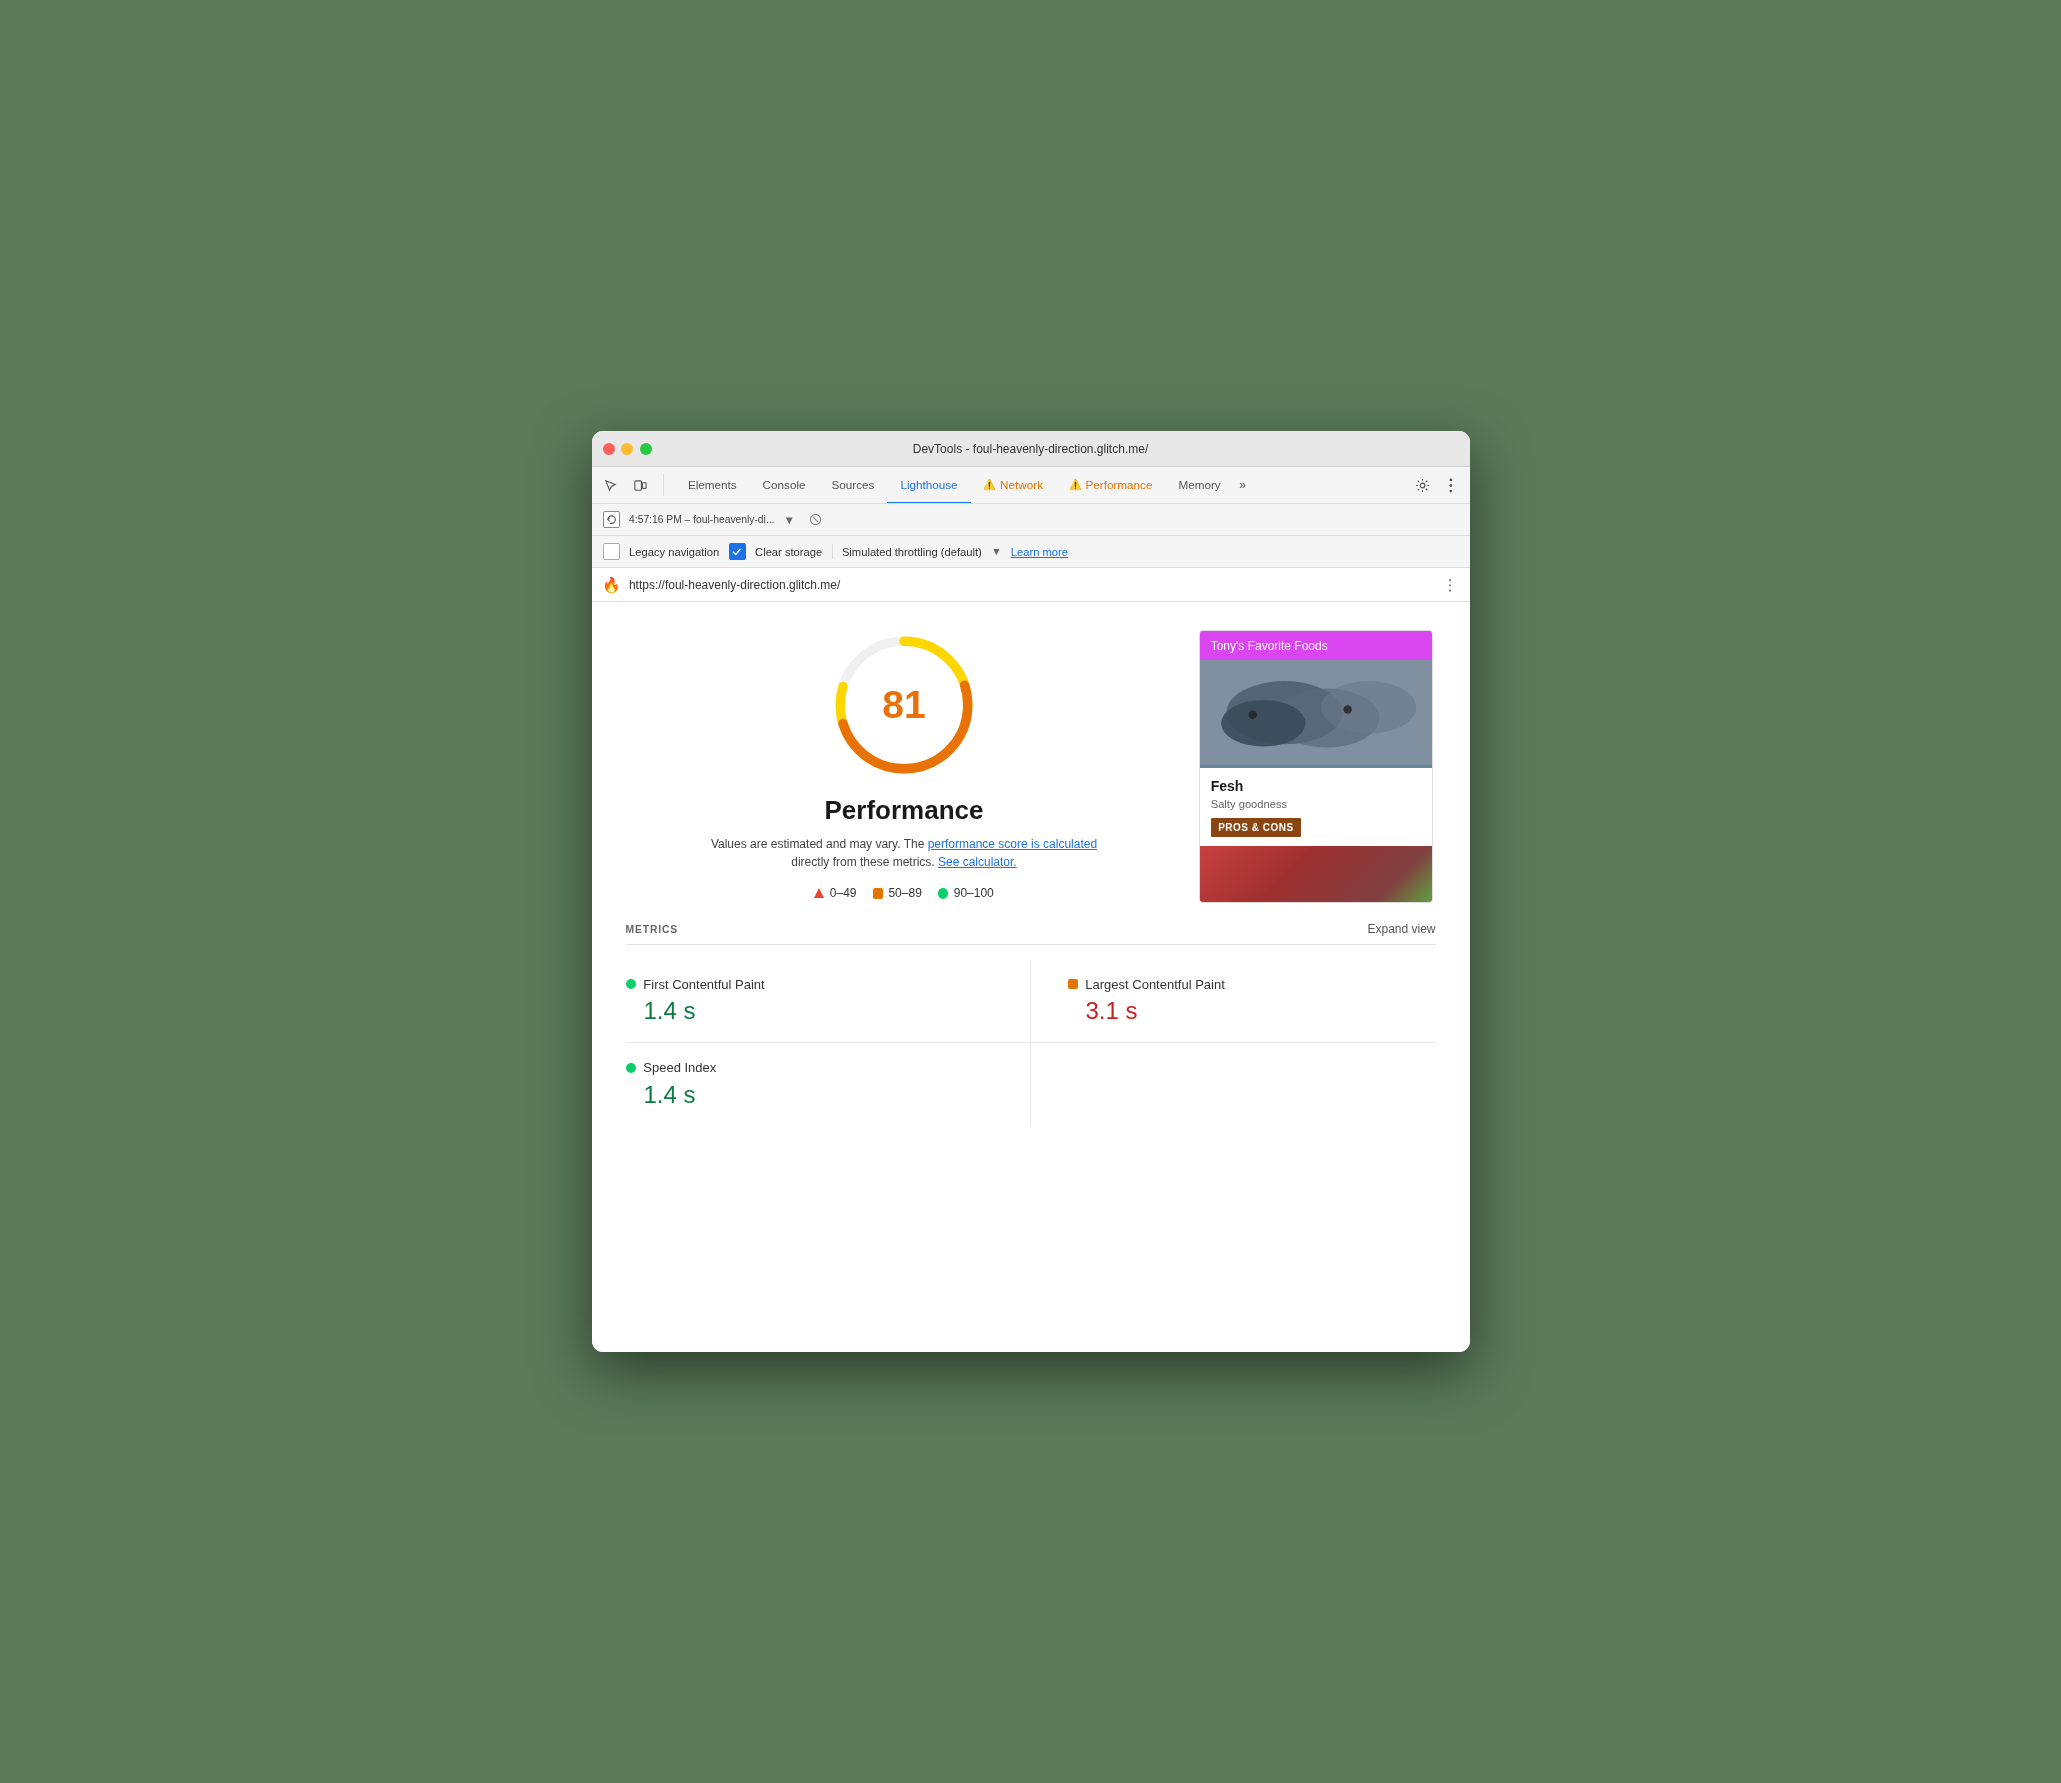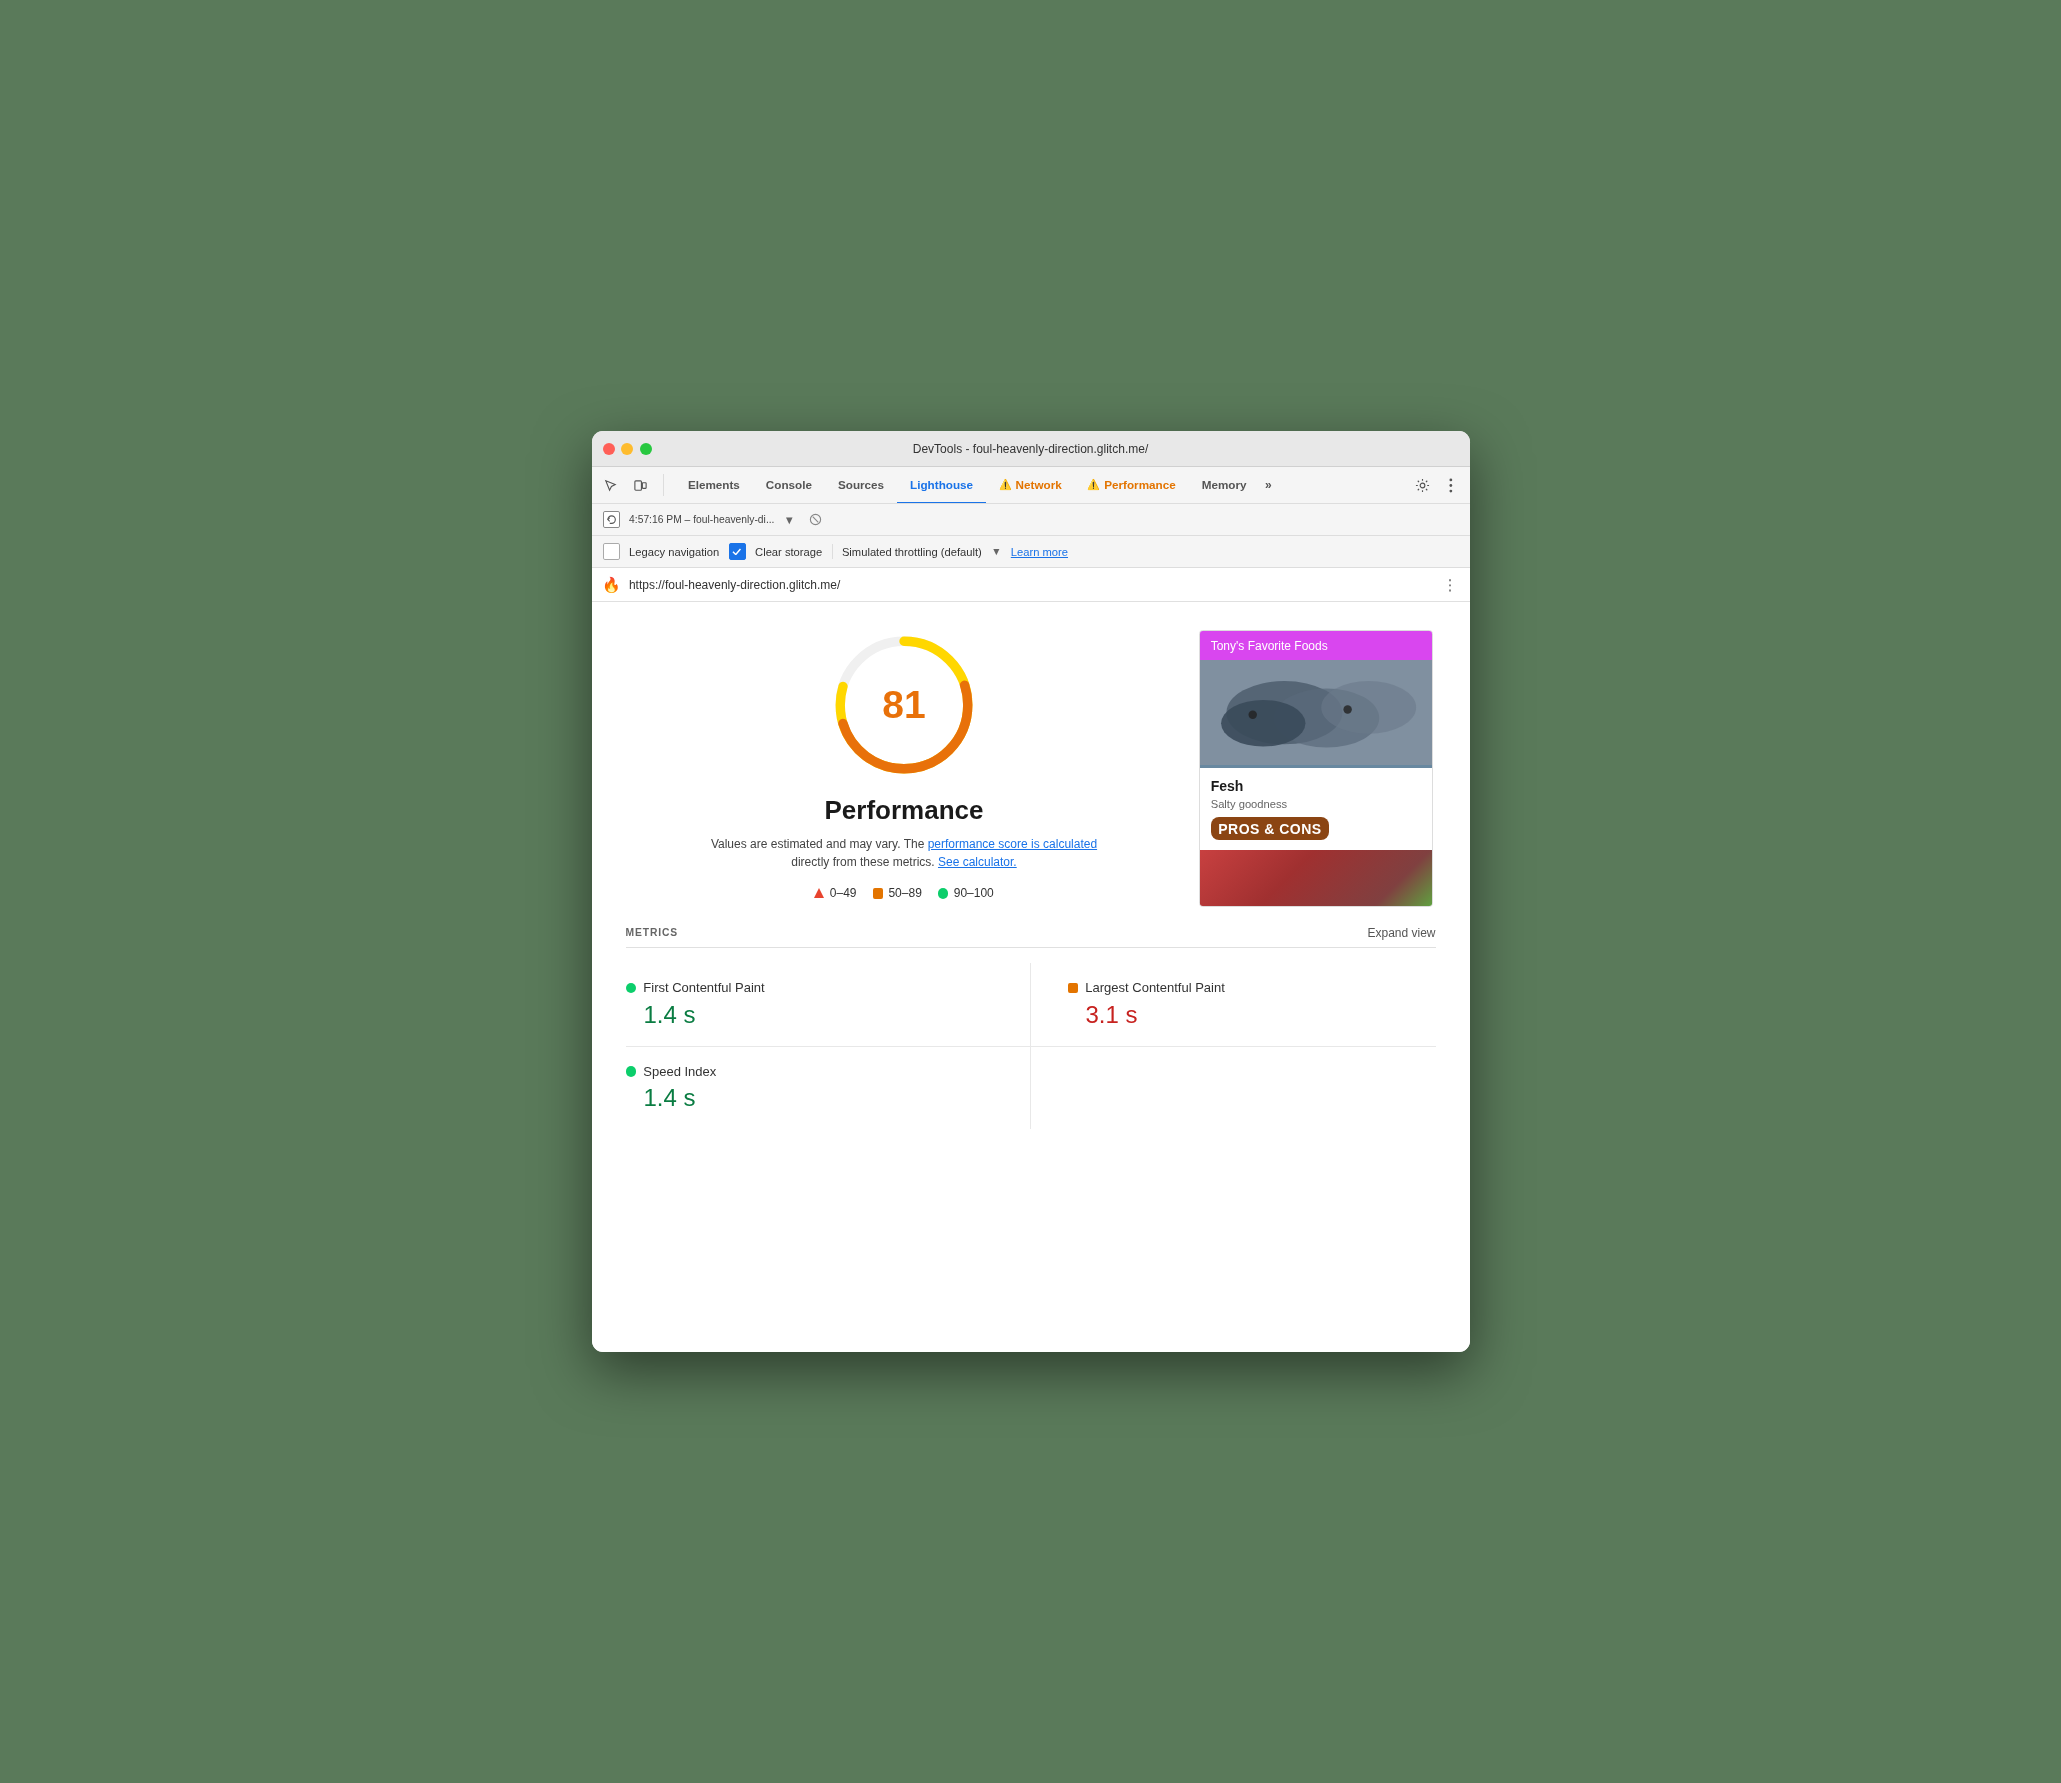--- a/index.html
+++ b/index.html
@@ -49,21 +49,20 @@
       font-weight: 500;
     }
     .devtools-nav {
       background: #f5f5f5;
       border-bottom: 0.9px solid #ddd;
       display: flex;
       align-items: center;
       padding: 0 7.5px;
       gap: 0;
       height: 37px;
-      font-weight: bold;
     }
     .nav-icons {
       display: flex;
       align-items: center;
       gap: 7.5px;
       margin-right: 11.2px;
       padding-right: 11.2px;
       border-right: 0.9px solid #ddd;
     }
     .nav-icon-btn {
@@ -306,23 +305,23 @@
       margin-bottom: 3.7px;
     }
     .preview-item-desc {
       font-size: 11.2px;
       color: #666;
       margin-bottom: 7.5px;
     }
     .preview-btn {
       background: #8B4513;
       color: white;
-      font-size: 14px;
+      font-size: 10px;
       padding: 3.7px 7.5px;
-      border-radius: 8px;
+      border-radius: 1px;
       font-weight: 600;
       letter-spacing: 0.5px;
       display: inline-block;
     }
     .preview-image2 {
       width: 100%;
       height: 56px;
       background: linear-gradient(135deg, #c84040 0%, #a03030 40%, #804040 80%, #60a040 100%);
     }
     .metrics-section {

